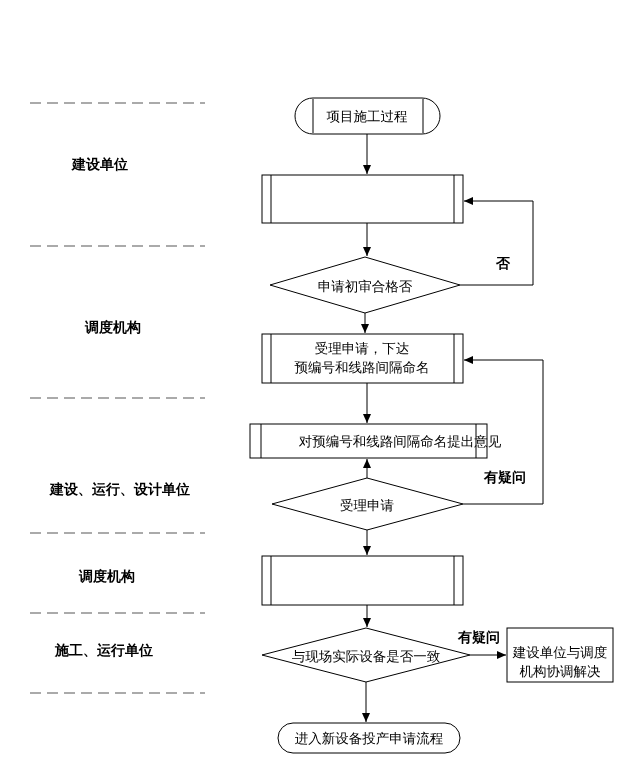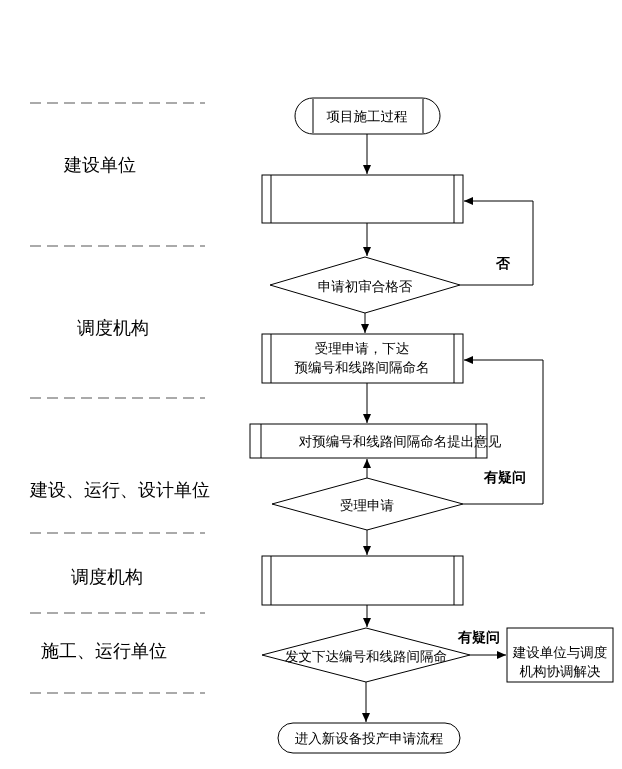--- a/index.html
+++ b/index.html
@@ -23,22 +23,22 @@
   }
   .txt span{display:block;}
   .title{
     position:absolute;
     left:0;top:8px;width:610px;
     text-align:center;
     font-size:20px;font-weight:bold;
     line-height:26px;
   }
   .lane-label{
-    font-weight:normal;
-    font-size:18px;
+    font-weight:bold;
+    font-size:14px;
   }
   .edge-label{
     font-weight:bold;
     font-size:14px;
   }
 </style>
 </head>
 <body>
 
 <div class="canvas">
@@ -131,21 +131,21 @@
   <div class="txt" style="left:362px;top:358px;">
     <span>受理申请，下达</span>
     <span>预编号和线路间隔命名</span>
   </div>
 
   <div class="txt" style="left:368px;top:441px;margin-left:32px;">对预编号和线路间隔命名提出意见</div>
 
   <div class="txt" style="left:367px;top:505px;">受理申请</div>
 
 
-  <div class="txt" style="left:366px;top:656px;">发文下达编号和线路间隔命</div>
+  <div class="txt" style="left:366px;top:656px;">与现场实际设备是否一致</div>
 
   <div class="txt" style="left:560px;top:655px;margin-top:7px;">
     <span>建设单位与调度</span>
     <span>机构协调解决</span>
   </div>
 
   <div class="txt" style="left:369px;top:738px;">进入新设备投产申请流程</div>
 
   <div class="txt edge-label" style="left:503px;top:263px;">否</div>
   <div class="txt edge-label" style="left:505px;top:477px;">有疑问</div>

